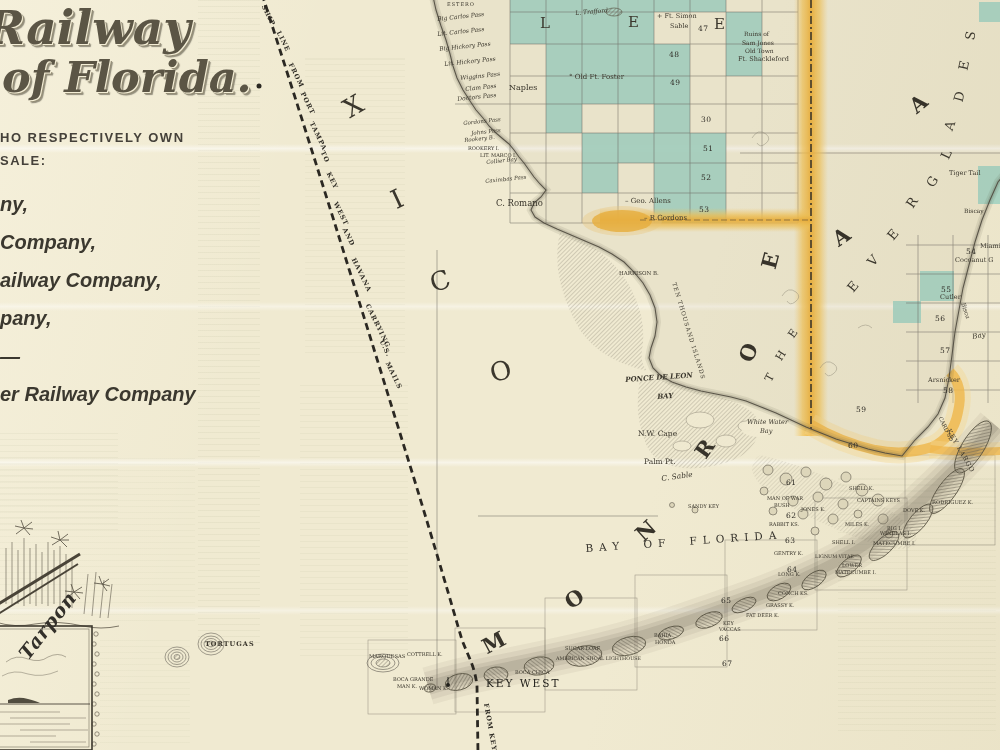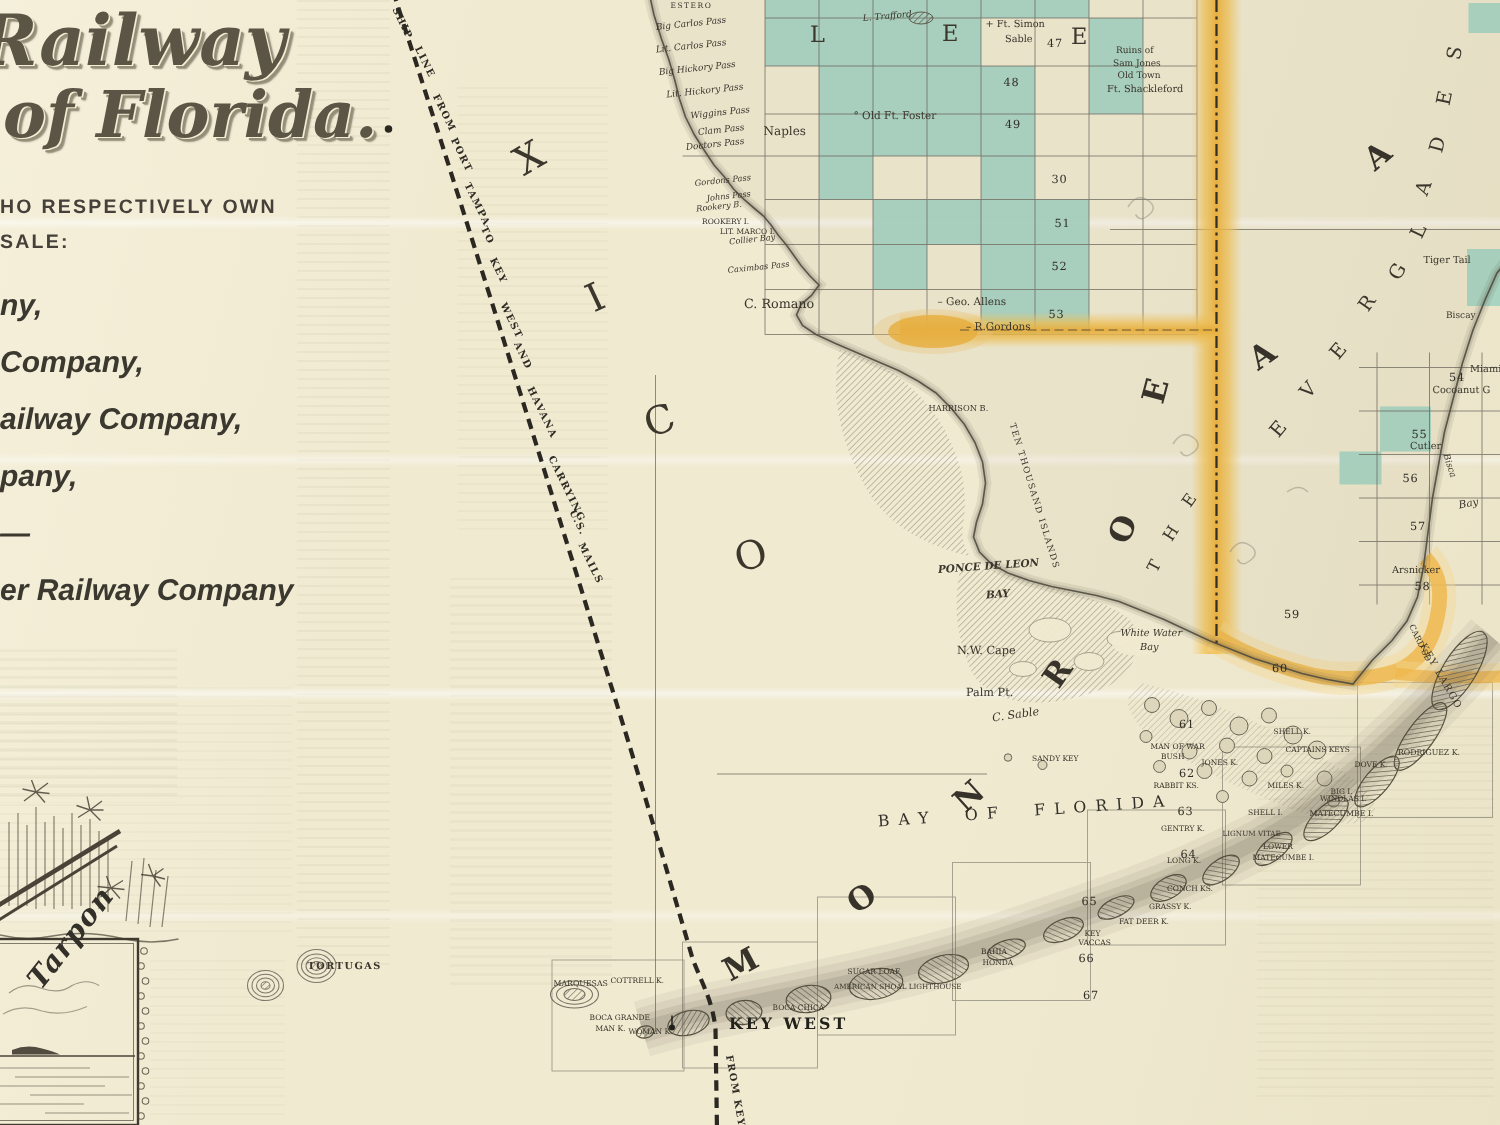--- a/index.html
+++ b/index.html
@@ -27,21 +27,21 @@
   #intro1{left:0;top:130px;} #intro2{left:0;top:153px;}
   #companies{position:absolute;left:0;top:185px;margin:0;padding:0;list-style:none;}
   #companies li{font-family:"Liberation Sans",sans-serif;font-style:italic;font-weight:bold;
       font-size:20px;line-height:38px;color:#3b382f;white-space:nowrap;}
   
   .lbl{position:absolute;color:var(--ink);white-space:nowrap;transform-origin:left top;line-height:1;}
   .lbl.i{font-style:italic;}
   .lbl.b{font-weight:bold;}
   .lbl.sp{letter-spacing:1px;}
   .lbl.spread{letter-spacing:6px;word-spacing:9px;color:#33302a;}
-  .lbl.kw{letter-spacing:2px;font-weight:bold;color:#21201b;}
+  .lbl.kw{letter-spacing:2px;font-weight:normal;color:#21201b;}
   .bigl{position:absolute;color:#3b372d;white-space:nowrap;transform-origin:center;line-height:1;}
   .bigl.b{font-weight:bold;color:#37332a;}
   .twp{position:absolute;font-size:7.5px;color:#2f2c26;letter-spacing:.5px;line-height:1;}
   .route-word{position:absolute;font-weight:bold;font-size:6.5px;letter-spacing:1px;color:#2e2b24;
       transform-origin:left top;white-space:nowrap;line-height:1;}
   #tarpon-caption{position:absolute;left:14px;top:650px;font-size:19px;font-weight:bold;font-style:italic;
       color:#33302a;transform:rotate(-52deg);transform-origin:left top;letter-spacing:1px;}
   svg{position:absolute;left:0;top:0;}
 </style>
 </head>

